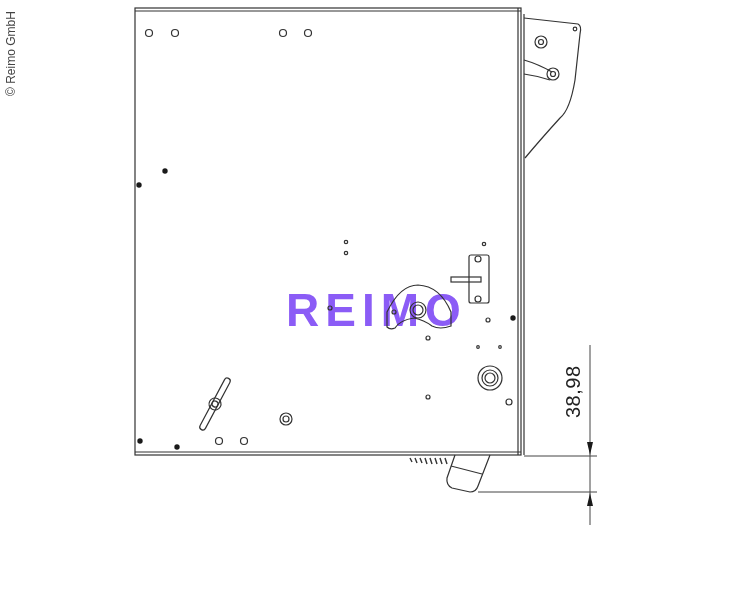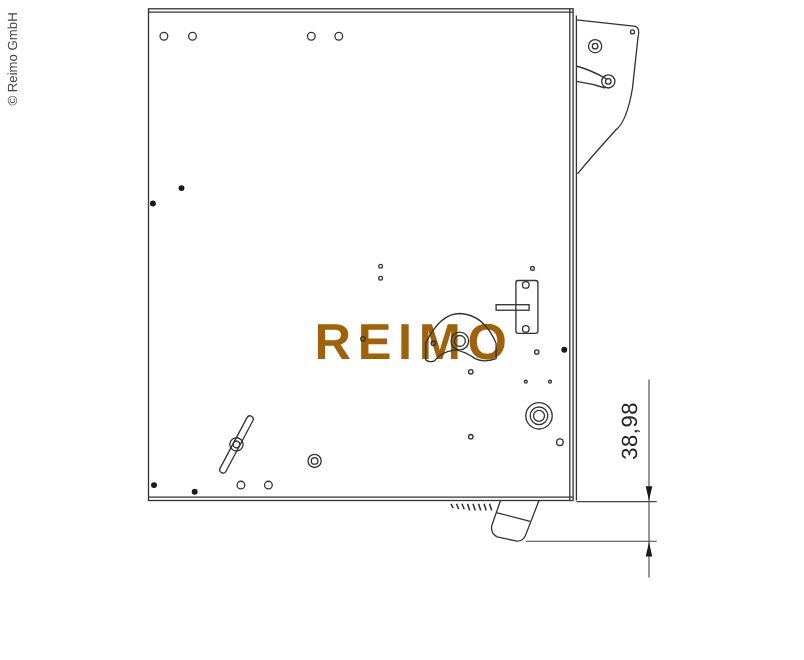--- a/index.html
+++ b/index.html
@@ -10,21 +10,21 @@
     font-size: 12px; color: #444; white-space: nowrap;
   }
   #dim-label {
     position: absolute; left: 562px; top: 418px;
     transform-origin: left top; transform: rotate(-90deg);
     font-size: 20px; color: #222; white-space: nowrap; letter-spacing: 0.5px;
   }
   #drawing { position: absolute; left: 0; top: 0; }
   #watermark {
     position: absolute; left: 286px; top: 283px;
-    font-size: 46px; font-weight: bold; color: #a16207; letter-spacing: 6px;
+    font-size: 46px; font-weight: bold; color: #8b5cf6; letter-spacing: 6px;
   }
 </style>
 </head>
 <body>
 
 <div id="watermark">REIMO</div>
 
 <svg id="drawing" width="731" height="600" viewBox="0 0 731 600">
   <g fill="none" stroke="#333" stroke-width="1.2">
 

